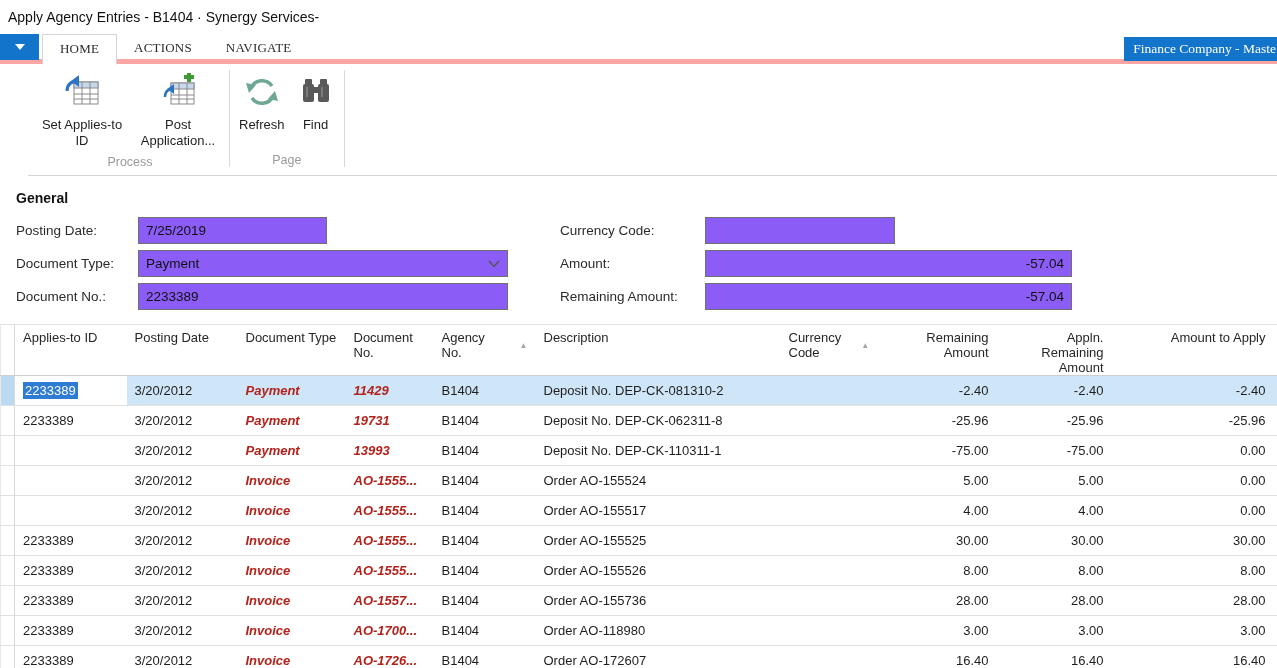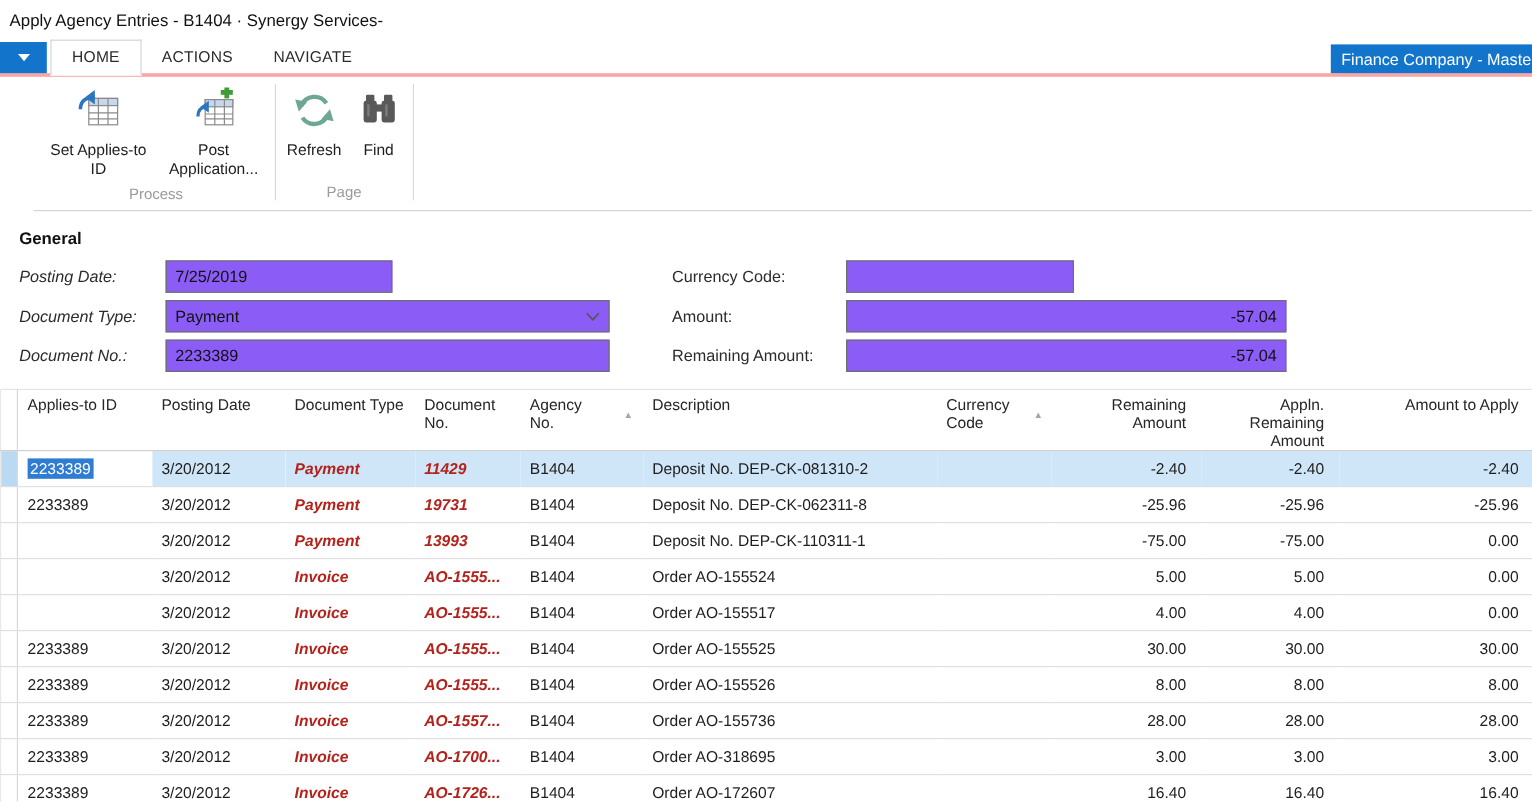--- a/index.html
+++ b/index.html
@@ -3,21 +3,21 @@
 <meta charset="utf-8">
 <style>
   * { margin:0; padding:0; box-sizing:border-box; }
   html,body { width:1277px; height:668px; overflow:hidden; background:#fff;
     font-family:"Liberation Sans", sans-serif; color:#1e1e1e; }
 
   
   .titlebar { height:34px; padding:9px 0 0 8px; font-size:14px; color:#111; }
 
   
-  .tabstrip { height:30px; display:flex; align-items:center; border-bottom:3px solid #fca5a5; position:relative; }
+  .tabstrip { height:30px; display:flex; align-items:flex-start; border-bottom:5px solid #fca5a5; position:relative;font-family:Liberation Serif, serif; }
   .app-btn { width:39px; height:26px; background:#1274cb; margin:0 3px 0 0; display:flex; align-items:center; justify-content:center; cursor:pointer; }
   .app-btn .tri { width:0; height:0; border-left:5px solid transparent; border-right:5px solid transparent; border-top:6px solid #fff; }
   .tab { font-size:13px; color:#2b2b2b; padding:6px 17px 7px; cursor:pointer; letter-spacing:.2px; }
   .tab.active { background:#fff; border:1px solid #d5d5d5; border-bottom:1px solid #fff; margin-bottom:-1px; }
   .badge { position:absolute; right:0; top:3px; height:24px; background:#1274cb; color:#fff;
     font-size:13.5px; display:flex; align-items:center; padding:0 1px 0 9px; white-space:nowrap; }
 
   
   .ribbon { height:112px; border-bottom:1px solid #d5d5d5; display:flex; align-items:stretch; padding-left:6px;margin-left:28px; }
   .rgroup { display:flex; flex-direction:column; }
@@ -28,21 +28,21 @@
   .rbtn .lbl { margin-top:6px; line-height:1.25; }
   .rbtn.big { width:96px; }
   .rsep { width:1px; background:#d9d9d9; margin:6px 3px 8px; }
 
   
   .general { padding:14px 0 0 16px; }
   .gen-title { font-size:14px; font-weight:bold; color:#111; margin-bottom:11px; }
   .gen-cols { display:flex; }
   .frow { display:flex; align-items:center; margin-bottom:6px; }
   .flabel { font-size:13.5px; color:#2b2b2b; }
-  .col-left .flabel { width:122px;font-style:italic; }
+  .col-left .flabel { width:122px; }
   .col-right { margin-left:36px; }
   .col-right .flabel { width:145px;margin-left:16px; }
   .field { height:27px; background:#8b5cf6; border:1px solid #707070; font-size:13.5px;
     display:flex; align-items:center; padding:0 7px; color:#111; }
   .field.w-date { width:189px; }
   .field.w-wide { width:370px; }
   .field.w-cur  { width:190px; }
   .field.w-amt  { width:367px; justify-content:flex-end; }
   .field.select { justify-content:space-between; }
   .chev { color:#555; }
@@ -339,21 +339,21 @@
     <td class="num">28.00</td>
   </tr>
 
   <tr>
     <td class="sel"></td>
     <td>2233389</td>
     <td>3/20/2012</td>
     <td class="red">Invoice</td>
     <td class="red">AO-1700...</td>
     <td>B1404</td>
-    <td>Order AO-318695</td>
+    <td>Order AO-118980</td>
     <td></td>
     <td class="num">3.00</td>
     <td class="num">3.00</td>
     <td class="num">3.00</td>
   </tr>
 
   <tr>
     <td class="sel"></td>
     <td>2233389</td>
     <td>3/20/2012</td>

